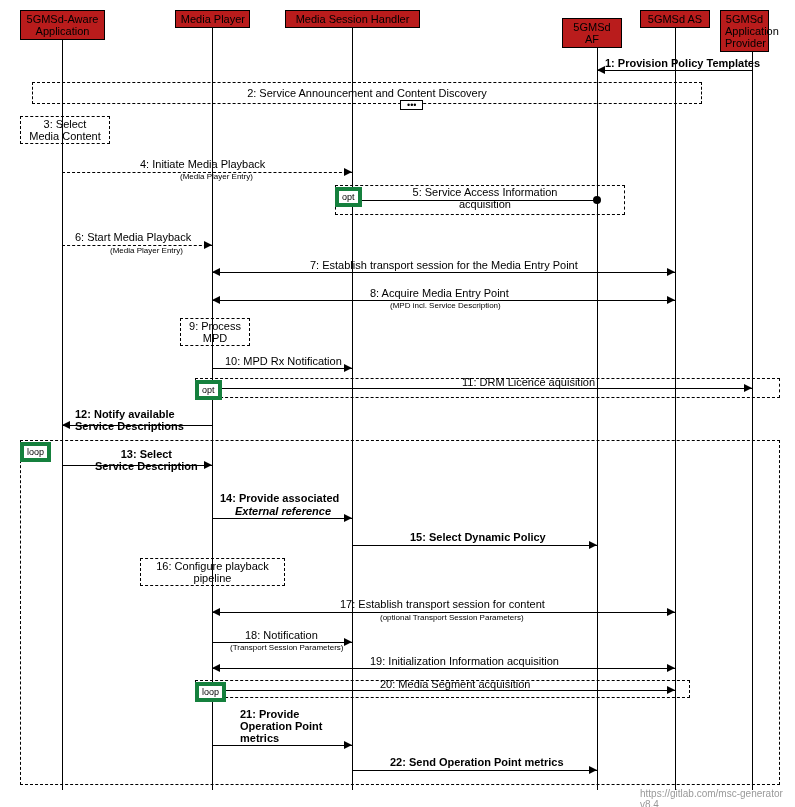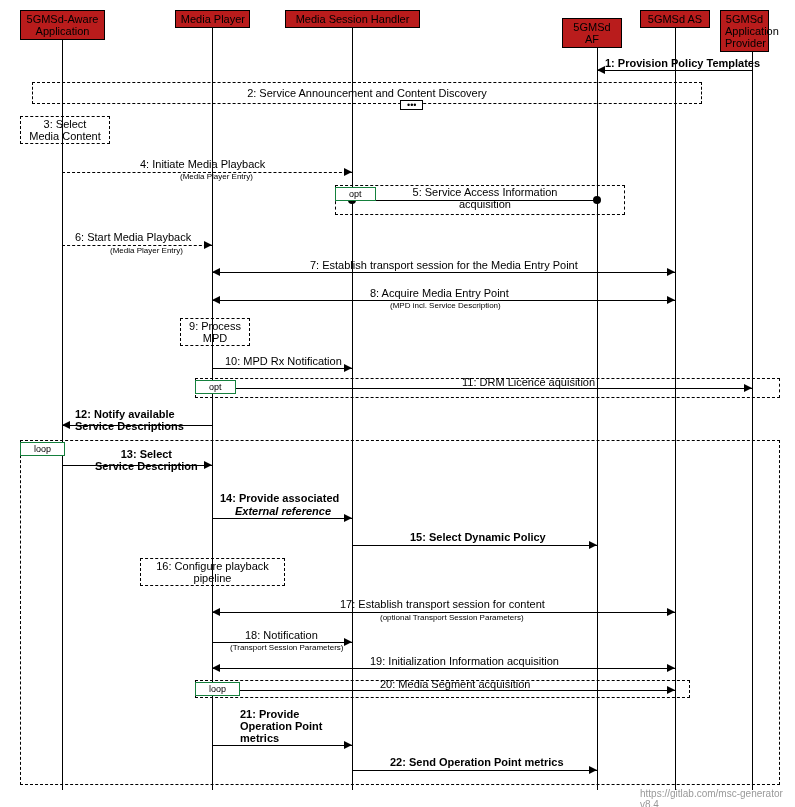--- a/index.html
+++ b/index.html
@@ -81,24 +81,24 @@
   }
   .bold { font-weight: bold; }
   .italic { font-style: italic; }
   .dbox {
     position: absolute;
     border: 1px dashed #000;
     z-index: 2;
   }
   .boxlabel {
     position: absolute;
-    border: 1px solid #15803d;
+    border: 4px solid #15803d;
     background: #fff;
     font-size: 9px;
-    padding: 1px 13px;
+    padding: 1px 3px;
     z-index: 5;
   }
   .threedots {
     position: absolute;
     border: 1px solid #000;
     background: #fff;
     font-size: 9px;
     padding: 0 6px;
     z-index: 5;
     line-height: 8px;

